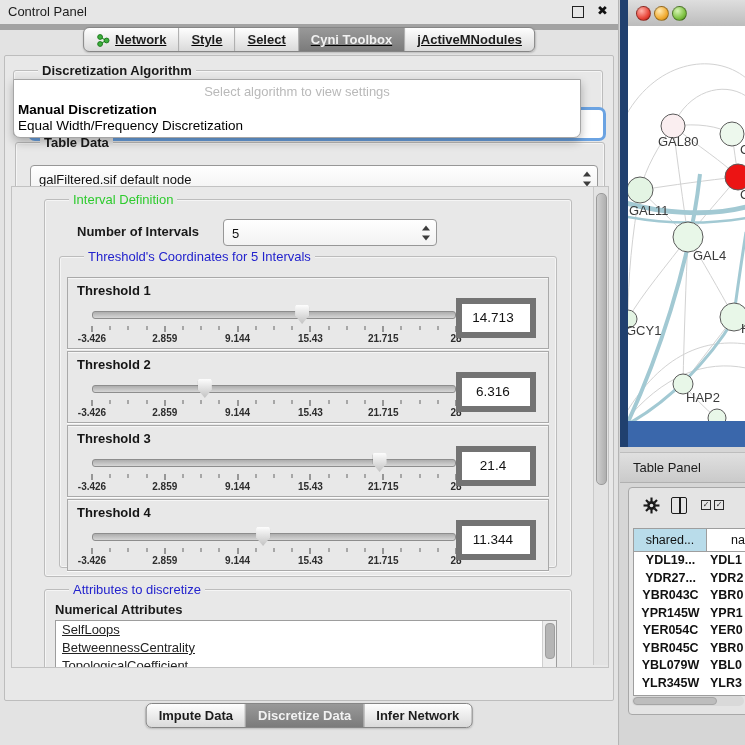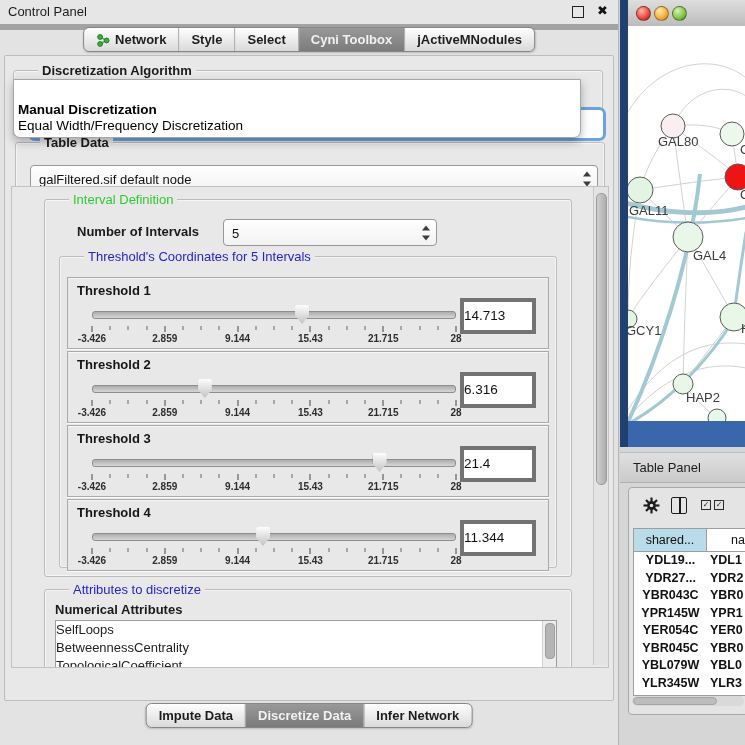--- a/index.html
+++ b/index.html
@@ -10,21 +10,21 @@
   #control-panel{position:absolute;left:0;top:0;width:618px;height:745px;background:#e3e3e3;border-right:1px solid #b5b5b5;}
   .cp-titlebar{position:absolute;left:0;top:0;width:100%;height:24px;background:#e6e6e6;border-bottom:6px solid #a3a3a3;}
   .cp-title{position:absolute;left:8px;top:4px;font-size:13px;color:#1c1c1c;}
   .float-btn{position:absolute;right:34px;top:6px;width:10px;height:10px;border:1.6px solid #222;background:transparent;}
   .close-btn{position:absolute;right:10px;top:3px;font-size:13px;font-weight:bold;color:#111;}
 
   .segbar{display:flex;border:1px solid #868686;border-radius:6px;overflow:hidden;background:linear-gradient(#fefefe,#dadada);box-shadow:0 1px 2px rgba(0,0,0,.18);}
   .seg{display:flex;align-items:center;gap:5px;padding:4px 12px;font-size:13px;font-weight:bold;color:#1d1d1d;border-right:1px solid #ababab;white-space:nowrap;}
   .seg:last-child{border-right:none;}
   .seg.active{background:linear-gradient(#999,#7b7b7b);color:#f2f2f2;}
-  #top-tabs{position:absolute;top:27px;left:50%;transform:translateX(-50%);}
+  #top-tabs{position:absolute;top:27px;left:50%;transform:translateX(-50%);text-decoration:underline;}
   #bottom-tabs{position:absolute;top:703px;left:50%;transform:translateX(-50%);}
 
   .cp-body{position:absolute;left:4px;top:55px;width:608px;height:644px;background:#e8e8e8;border:1px solid #bdbdbd;border-radius:2px;}
 
   .fieldset{position:absolute;border:1px solid #bcbcbc;border-radius:3px;box-shadow:inset 0 0 0 1px rgba(255,255,255,.55);}
   .legend{position:absolute;top:-8px;left:24px;background:#e8e8e8;padding:0 4px;font-size:13px;white-space:nowrap;}
   .legend.bold{font-weight:bold;color:#1a1a1a;}
   .legend.green{color:#2ecb2e;}
   .legend.blue{color:#2323cd;}
 
@@ -58,26 +58,26 @@
   .tpanel{position:relative;width:480px;height:70px;margin:2px auto 2px auto;background:#e8e8e8;border:1px solid #a9a9a9;box-shadow:0 1px 0 rgba(255,255,255,.8), inset 0 1px 0 rgba(255,255,255,.6);}
   .tpanel:first-child{margin-top:20px;}
   .t-label{position:absolute;left:9px;top:5px;font-size:13px;font-weight:bold;color:#151515;}
   .slider-zone{position:absolute;left:24px;right:92px;top:26px;height:40px;}
   .track{position:absolute;left:0;right:0;top:7px;height:6px;border-radius:3px;background:linear-gradient(#adadad,#d6d6d6);border:1px solid #8d8d8d;}
   .thumb{position:absolute;top:1px;width:14px;height:19px;background:linear-gradient(#fdfdfd,#c2c2c2);clip-path:polygon(8% 0,92% 0,100% 10%,100% 55%,50% 100%,0 55%,0 10%);filter:drop-shadow(0 0 1px rgba(0,0,0,.65));}
   .ticks{position:absolute;left:0;right:0;top:20px;height:20px;}
   .tick{position:absolute;top:2px;width:1px;height:4px;background:#666;transform:translateX(-50%);}
   .tick.major{height:6px;background:#444;}
   .tick-label{position:absolute;top:9px;transform:translateX(-50%);font-size:10px;font-weight:bold;color:#2d2d2d;white-space:nowrap;}
-  .vbox{position:absolute;right:12px;top:20px;width:62px;height:28px;background:#fff;border:4px solid #737373;font-size:13.5px;color:#111;text-align:left;line-height:28px;padding-right:6px;}
+  .vbox{position:absolute;right:12px;top:20px;width:62px;height:28px;background:#fff;border:6px solid #737373;font-size:13.5px;color:#111;text-align:center;line-height:28px;padding-right:6px;}
 
   #attr-box{left:32px;top:402px;width:526px;height:96px;}
   #attr-list-label{position:absolute;left:10px;top:12px;font-size:13px;font-weight:bold;color:#1a1a1a;}
   #attr-list{position:absolute;left:10px;top:30px;width:500px;height:46px;background:#fff;border:1px solid #9d9d9d;overflow:hidden;}
-  .attr-item{font-size:13px;color:#222;line-height:18px;white-space:nowrap;}
+  .attr-item{font-size:13px;color:#222;line-height:18px;padding-left:6px;white-space:nowrap;text-decoration:underline;}
   #attr-scroll{position:absolute;right:0;top:0;width:13px;height:100%;background:#ededed;border-left:1px solid #cfcfcf;}
   #attr-thumb{position:absolute;left:2px;top:2px;width:8px;height:34px;border-radius:4px;background:#b5b5b5;border:1px solid #9d9d9d;}
 
   
   #right-col{position:absolute;left:620px;top:0;width:125px;height:745px;background:#d6d6d6;}
   #net-window{position:absolute;left:0;top:0;width:125px;height:447px;background:#3a67ab;}
   #net-left-band{position:absolute;left:0;top:0;width:8px;height:447px;background:#20406f;}
   #net-titlebar{position:absolute;left:8px;top:0;width:117px;height:26px;background:linear-gradient(#dedede,#bcbcbc);border-bottom:1px solid #969696;}
   .light{position:absolute;top:6px;width:13px;height:13px;border-radius:50%;border:1px solid rgba(0,0,0,.35);}
   .light.red{left:8px;background:radial-gradient(circle at 35% 30%, #ffb3aa, #e8463a 60%, #a8140c);}
@@ -147,20 +147,21 @@
       </div>
 
     <div class="cp-body">
 
       <div id="algo-box" class="fieldset">
         <span class="legend bold">Discretization Algorithm</span>
         <div id="algo-combo"></div>
       </div>
 
       <div id="algo-popup">
+        <div class="pop-placeholder">Select algorithm to view settings</div>
         <div class="pop-items">
             <div class="pop-item sel">Manual Discretization</div>
             <div class="pop-item">Equal Width/Frequency Discretization</div>
           </div>
       </div>
 
       <div id="tabledata-box" class="fieldset">
         <span class="legend bold">Table Data</span>
         <div id="tabledata-combo" class="combo">
           <span class="val">galFiltered.sif default node</span>

